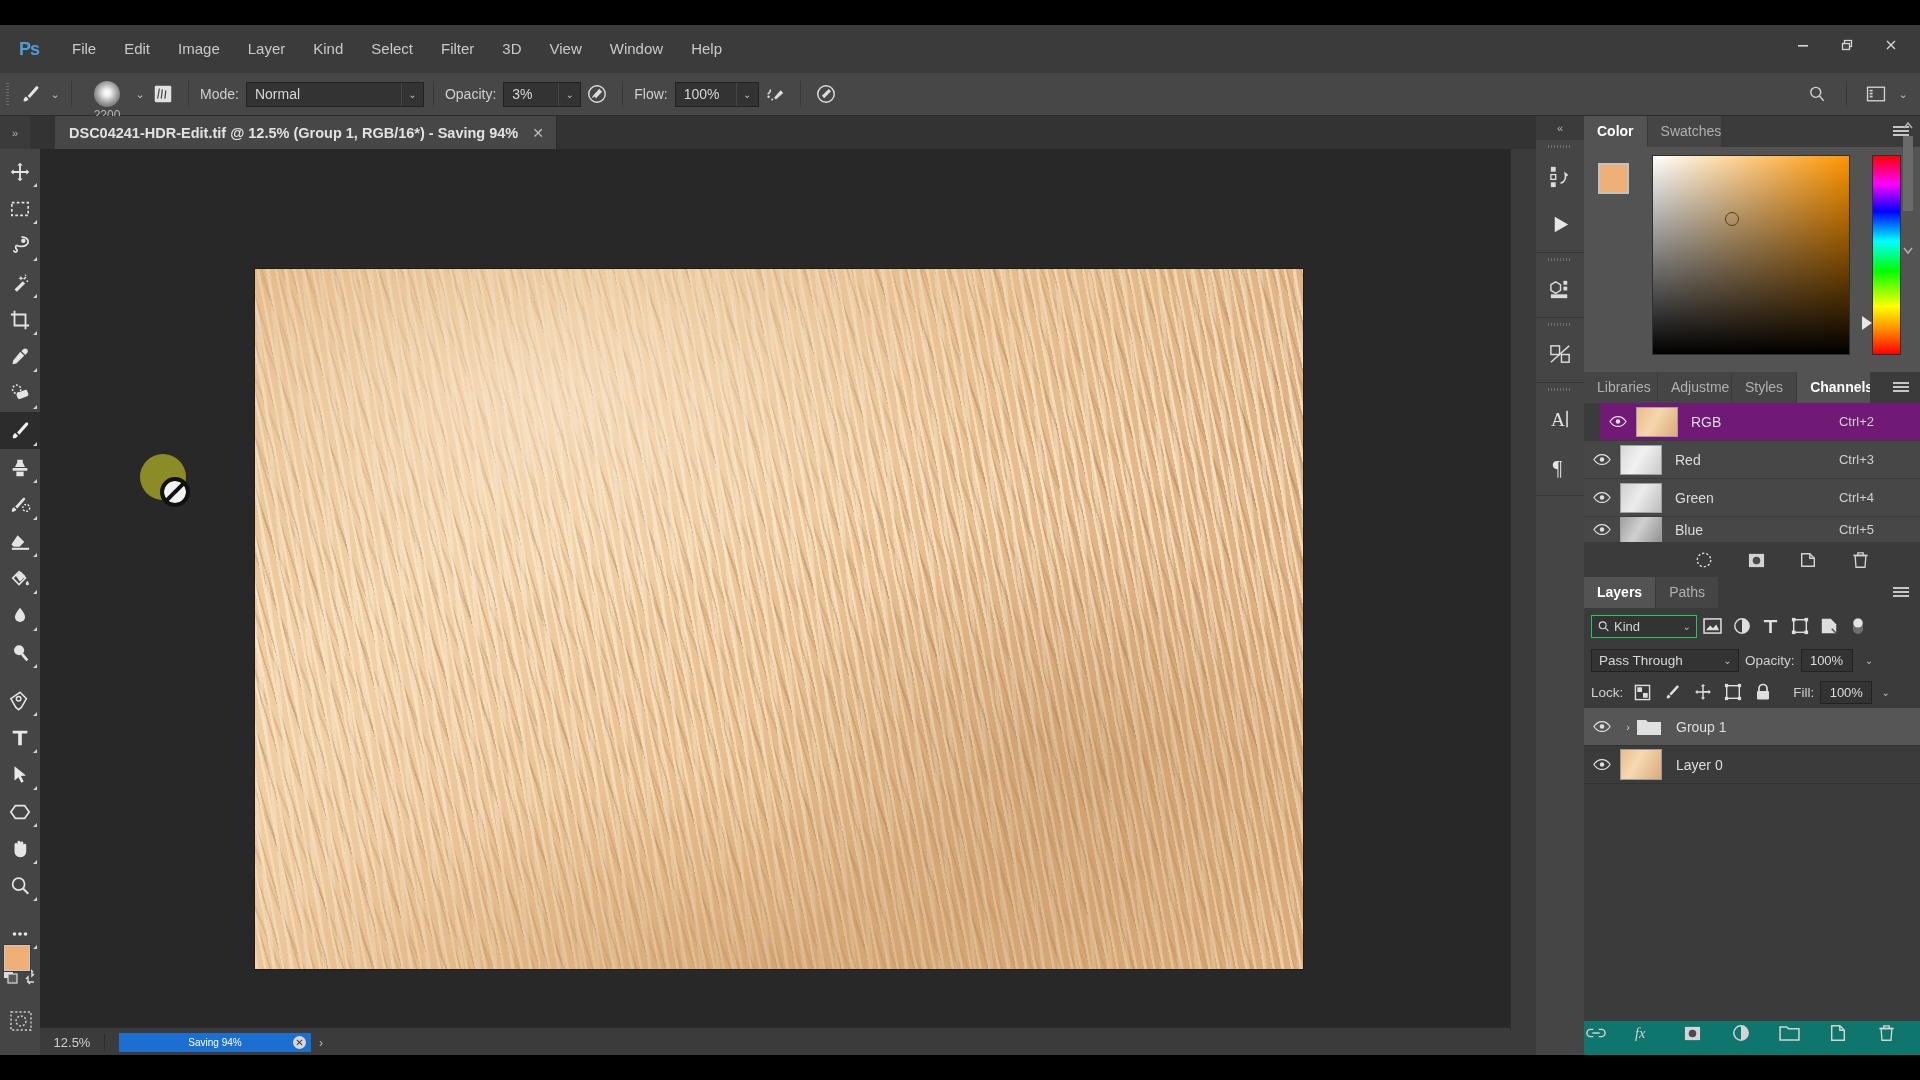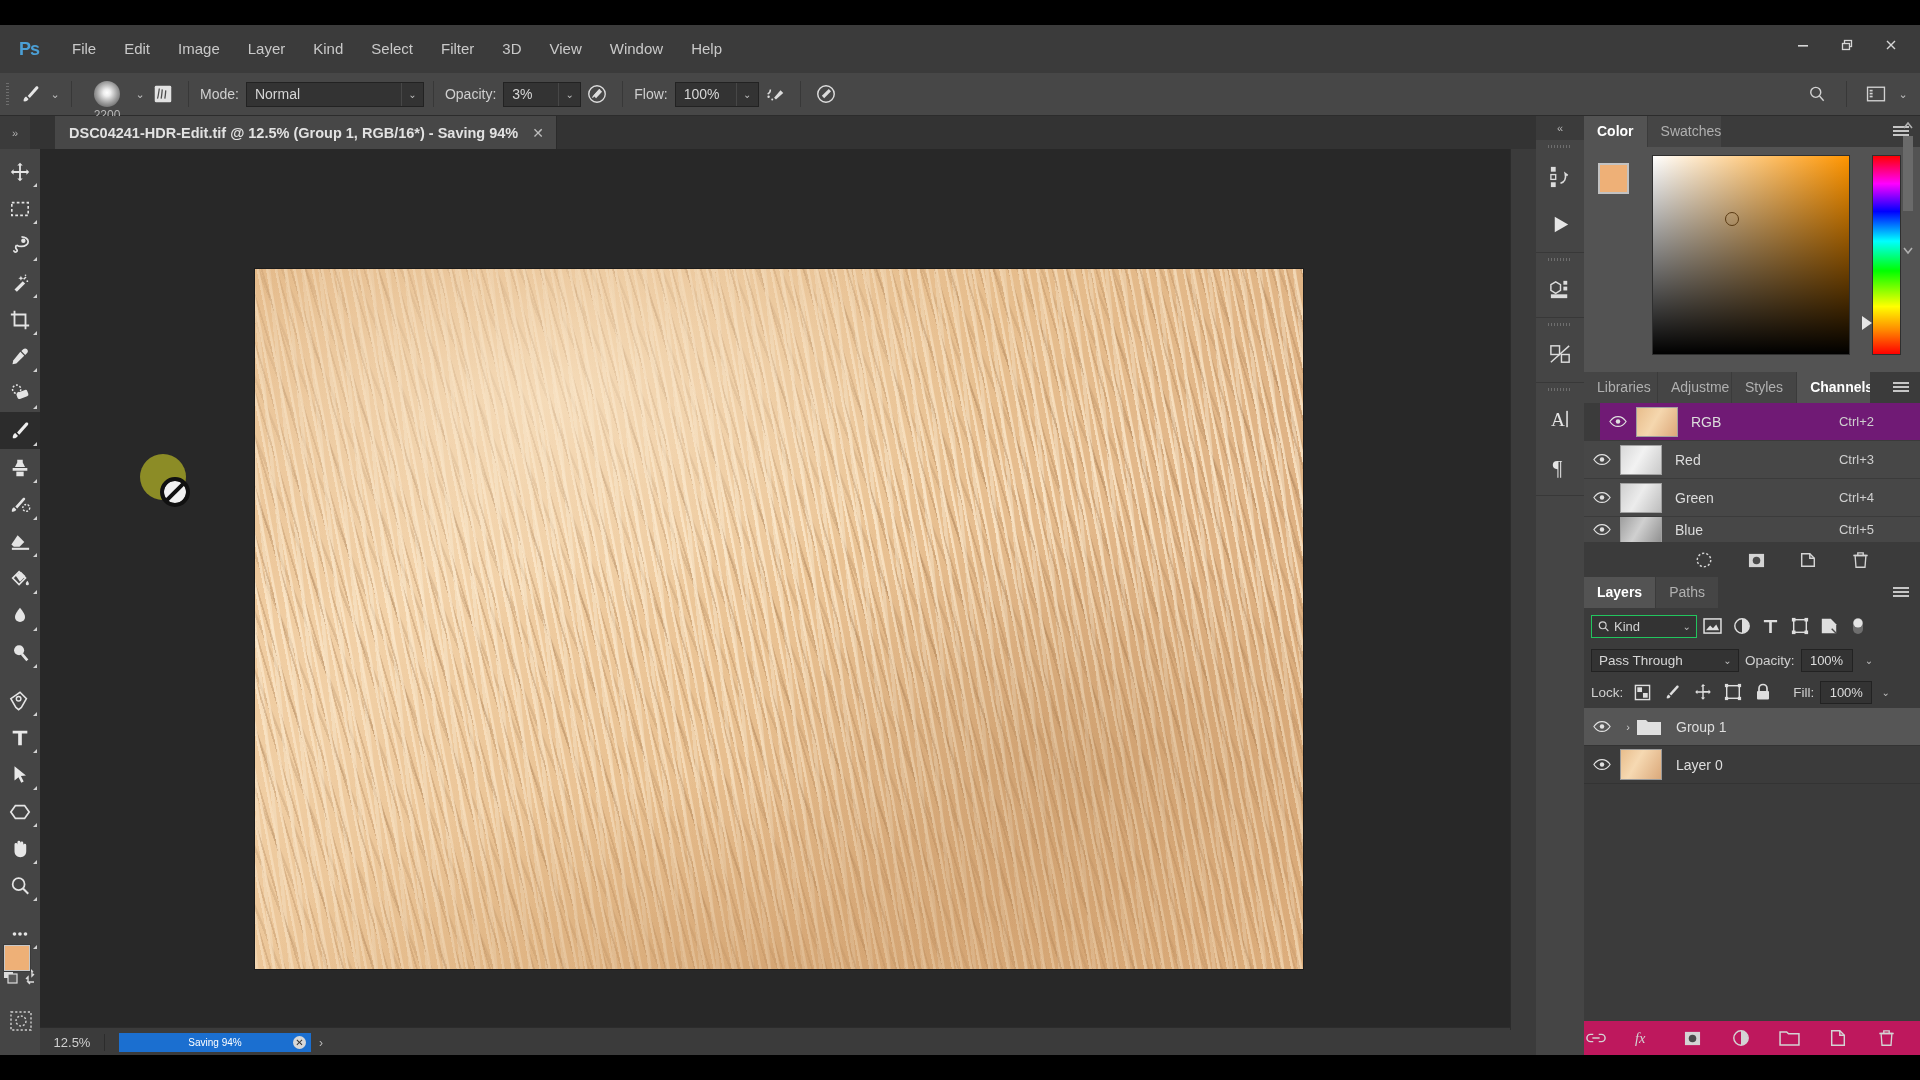--- a/index.html
+++ b/index.html
@@ -155,22 +155,22 @@
   .stepper { width:21px; height:23px; display:flex; align-items:center; justify-content:center; color:#bfbfbf; font-size:10px; }
   .lyr-lock { height:32px; background:#3b3b3b; display:flex; align-items:center; padding:0 7px; gap:3px; }
   .lock-lab { font-size:13.5px; color:#d0d0d0; margin-right:3px; }
   .l-ico { width:27px; height:25px; display:flex; align-items:center; justify-content:center; }
   .lyr-list { background:#3b3b3b; }
   .lyr-row { position:relative; height:38px; display:flex; align-items:center; background:#3b3b3b; border-bottom:1px solid #333; }
   .lyr-row.sel { background:#565656; }
   .lyr-exp { width:16px; text-align:center; color:#cfcfcf; font-size:11px; }
   .lyr-thumb { width:42px; height:31px; border:1px solid #9a9a9a; }
   .lyr-name { padding-left:14px; font-size:14px; color:#dedede; }
-  .lyr-footer { position:absolute; left:0; bottom:0; width:336px; height:34px; background:#be185d;
-                display:flex; align-items:center; justify-content:flex-end; gap:25px; padding-right:22px; }
+  .lyr-footer { position:absolute; left:0; bottom:0; width:336px; height:34px; background:#0f766e;
+                display:flex; align-items:flex-start; justify-content:flex-end; gap:25px; padding-right:22px; }
 
   svg { display:block; }
 </style>
 </head>
 <body>
 
 <div id="app">
 
   <div class="menubar">
     <div class="ps-logo">Ps</div>

